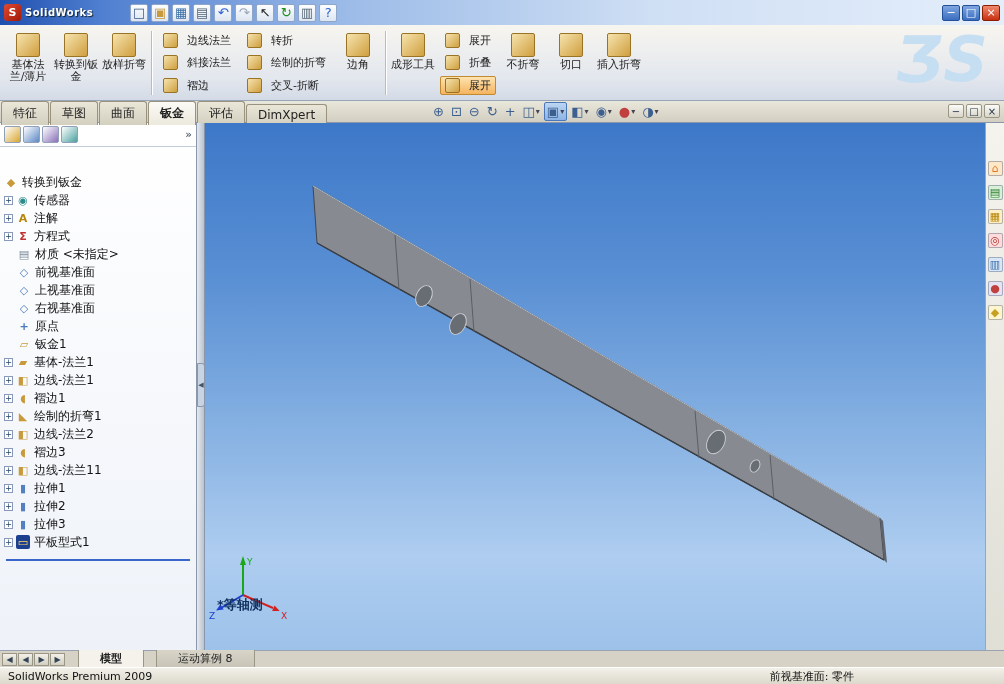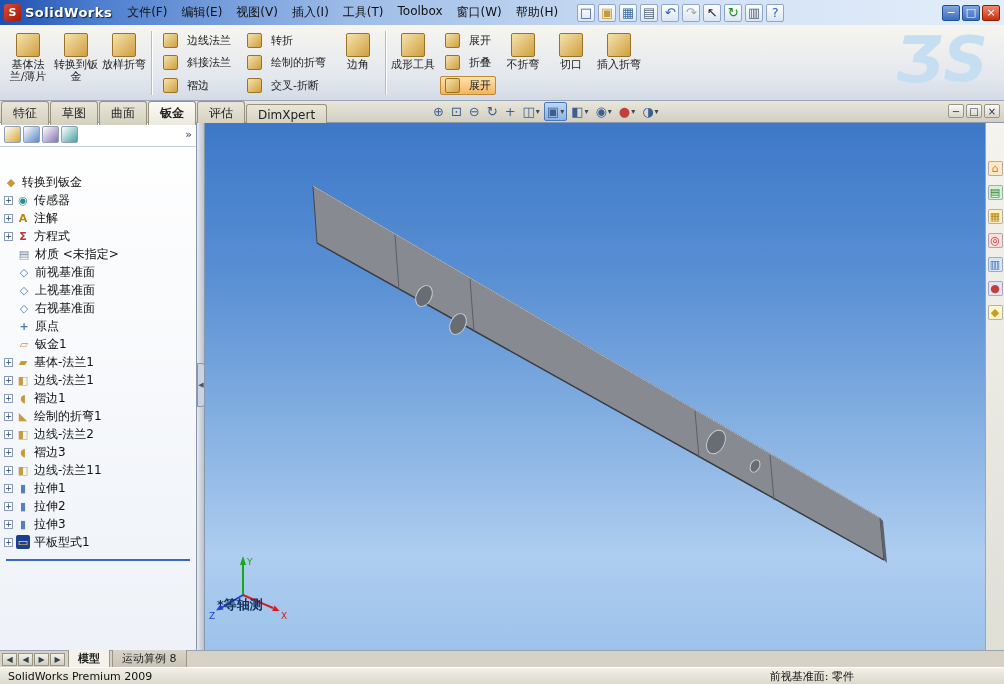--- a/index.html
+++ b/index.html
@@ -3,21 +3,21 @@
 <meta charset="utf-8">
 <style>
   *{margin:0;padding:0;box-sizing:border-box;}
   html,body{width:1004px;height:684px;}
   body{font-family:"DejaVu Sans","Liberation Sans",sans-serif;background:#3a6ea5;}
   .window{width:1004px;height:684px;position:relative;background:#dfe4ec;overflow:hidden;}
 
   
   .titlebar{height:25px;display:flex;align-items:center;background:linear-gradient(to right,#1f4fae 0,#4f7fd0 10%,#9dbce8 35%,#cfdff4 65%,#e4eefb 100%);padding:0 4px;}
   .sw-logo{width:17px;height:17px;background:linear-gradient(135deg,#e04a30,#a01808);border-radius:3px;color:#fff;font-size:11px;font-weight:bold;display:flex;align-items:center;justify-content:center;margin-right:4px;flex:none;}
-  .app-title{color:#fff;font-weight:bold;font-size:13px;text-shadow:1px 1px 1px #123;margin-right:8px;letter-spacing:.5px;}
+  .app-title{color:#fff;font-weight:bold;font-size:10px;text-shadow:1px 1px 1px #123;margin-right:25px;letter-spacing:.5px;}
   .menu-bar{display:flex;}
   .menu-item{padding:3px 7px;font-size:12px;color:#111;white-space:nowrap;}
   .quick-toolbar{display:flex;align-items:center;gap:3px;margin-left:12px;}
   .qicon{width:18px;height:18px;display:flex;align-items:center;justify-content:center;font-size:13px;background:linear-gradient(#fdfefe,#dce6f2);border:1px solid #8fa6c8;border-radius:2px;}
   .win-buttons{margin-left:auto;display:flex;gap:2px;}
   .wb{width:18px;height:16px;display:flex;align-items:center;justify-content:center;color:#fff;font-size:11px;background:linear-gradient(#7fa7e0,#3b6ec0);border:1px solid #24509a;border-radius:2px;}
   .wb.close{background:linear-gradient(#f08a70,#c83010);border-color:#8a2000;}
 
   
   .ribbon{height:76px;background:linear-gradient(#f7f5ef,#e3e7ee 70%,#d4dbe6);border-bottom:1px solid #98a4b8;position:relative;padding:3px 4px 2px;}
@@ -64,45 +64,35 @@
   .splitter-handle{position:absolute;top:240px;left:0;width:8px;height:44px;background:#c8d4e4;border:1px solid #8a97ab;border-radius:0 3px 3px 0;font-size:7px;color:#456;display:flex;align-items:center;justify-content:center;}
   .viewport{flex:1;position:relative;background:linear-gradient(180deg,#3d78c8 0%,#5a90d4 30%,#86b1e2 58%,#aecdf0 82%,#9dc2ea 100%);overflow:hidden;}
   .viewport svg{position:absolute;left:0;top:0;}
   .view-label{position:absolute;left:12px;bottom:36px;font-size:13px;font-weight:bold;color:#10305e;}
   .task-pane{width:19px;background:linear-gradient(#f4f3ee,#e0dfd6);border-left:1px solid #9aa5b5;display:flex;flex-direction:column;align-items:center;padding-top:38px;gap:9px;flex:none;}
   .tpicon{width:15px;height:15px;display:flex;align-items:center;justify-content:center;font-size:11px;border-radius:2px;border:1px solid rgba(90,100,120,.45);}
 
   
   .bottom-tabs{height:17px;background:#d6d3c6;border-top:1px solid #98a2b2;display:flex;align-items:center;padding-left:2px;}
   .navbtn{width:15px;height:13px;font-size:8px;display:flex;align-items:center;justify-content:center;color:#345;background:linear-gradient(#f2f0e8,#d2cfc2);border:1px solid #9a9685;margin-right:1px;}
-  .btab{padding:1px 9px;font-size:11px;color:#222;background:linear-gradient(#d8d5c8,#c8c5b8);border:1px solid #9a9685;border-top:none;margin-left:2px;white-space:nowrap;}
+  .btab{padding:1px 21px;font-size:11px;color:#222;background:linear-gradient(#d8d5c8,#c8c5b8);border:1px solid #9a9685;border-top:none;margin-left:12px;white-space:nowrap;}
   .btab.active{background:#f4f2ea;font-weight:bold;}
   .status-bar{height:17px;background:linear-gradient(#f2f0e8,#dcd9cc);border-top:1px solid #fff;display:flex;align-items:center;font-size:11px;color:#111;padding:0 8px;position:relative;}
   .status-right{position:absolute;right:150px;}
   .watermark{position:absolute;right:10px;bottom:5px;color:#f61212;font-weight:bold;font-size:13px;z-index:40;text-shadow:0 0 1px #f99;}
   .ds-watermark::before{content:"ƷS";}
 </style>
 </head>
 <body>
 
 <div class="window">
 
   <div class="titlebar">
     <div class="sw-logo">S</div>
     <div class="app-title">SolidWorks</div>
-    <div class="menu-bar">
-        <div class="menu-item">文件(F)</div>
-        <div class="menu-item">编辑(E)</div>
-        <div class="menu-item">视图(V)</div>
-        <div class="menu-item">插入(I)</div>
-        <div class="menu-item">工具(T)</div>
-        <div class="menu-item">Toolbox</div>
-        <div class="menu-item">窗口(W)</div>
-        <div class="menu-item">帮助(H)</div>
-      </div>
     <div class="quick-toolbar">
         <span class="qicon" style="color: rgb(59, 90, 138);">□</span>
         <span class="qicon" style="color: rgb(200, 154, 60);">▣</span>
         <span class="qicon" style="color: rgb(59, 110, 165);">▦</span>
         <span class="qicon" style="color: rgb(85, 102, 119);">▤</span>
         <span class="qicon" style="color: rgb(42, 95, 208);">↶</span>
         <span class="qicon" style="color: rgb(154, 166, 184);">↷</span>
         <span class="qicon" style="color: rgb(34, 34, 34);">↖</span>
         <span class="qicon" style="color: rgb(31, 143, 31);">↻</span>
         <span class="qicon" style="color: rgb(85, 102, 119);">▥</span>

